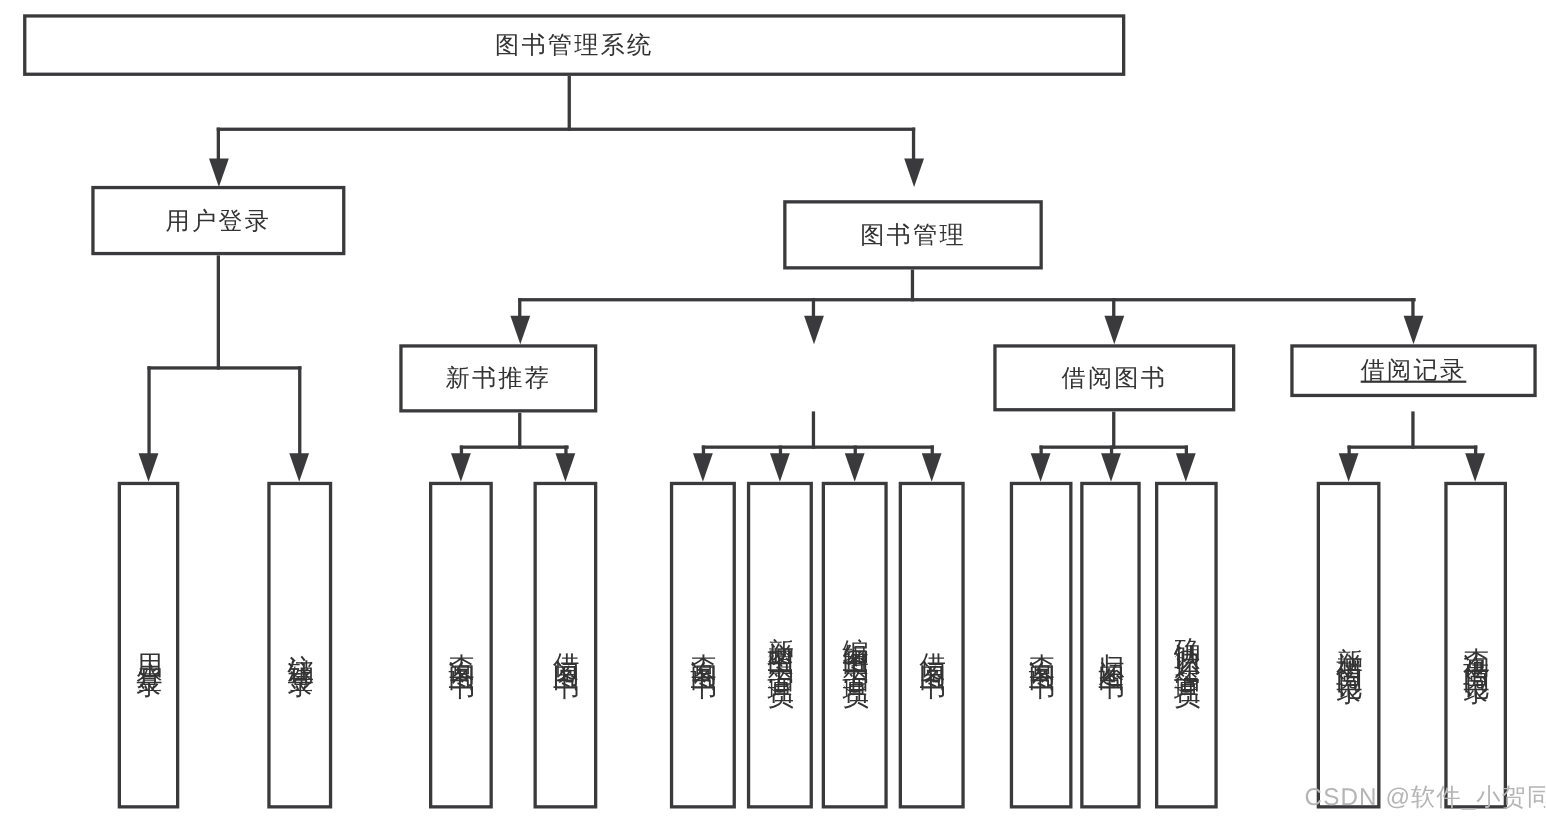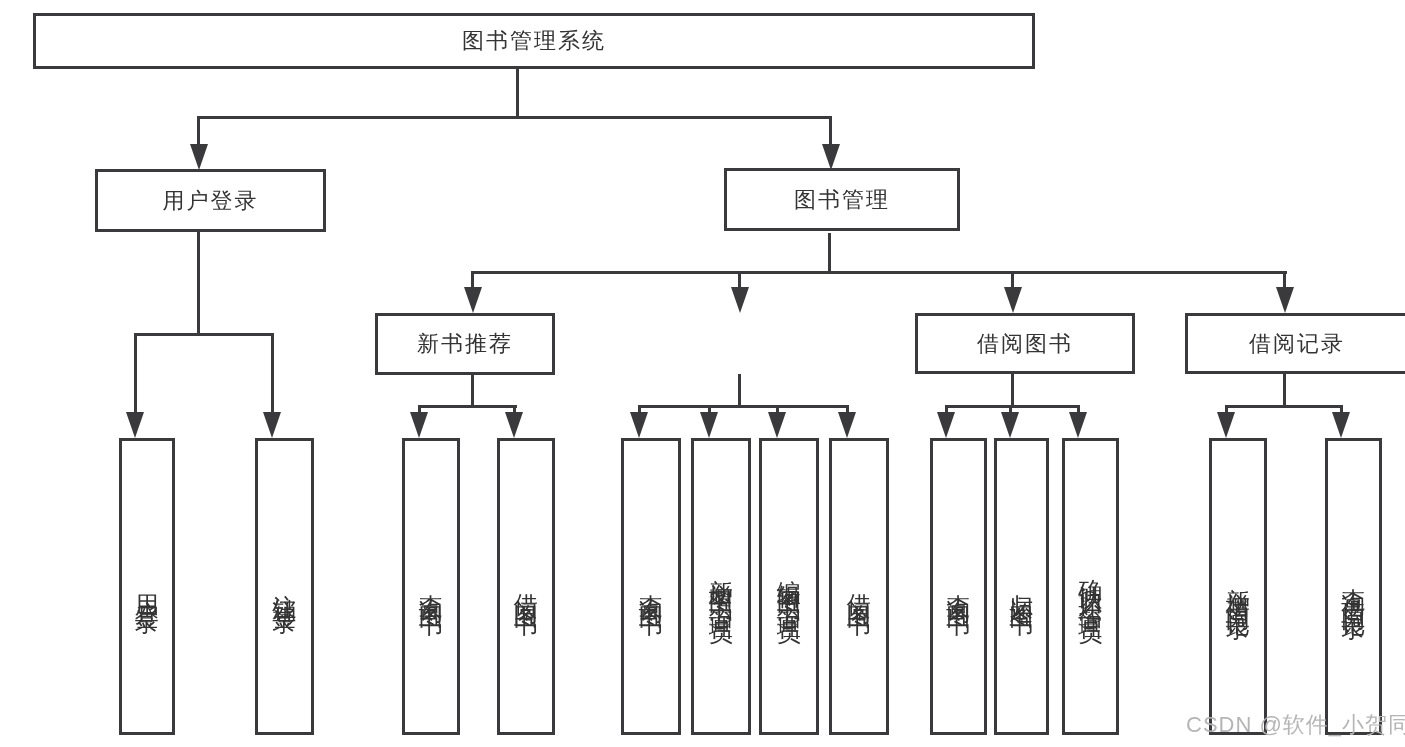--- a/index.html
+++ b/index.html
@@ -2,21 +2,21 @@
 <html><head>
 <meta charset="utf-8">
 <style>
   html,body{margin:0;padding:0;background:#ffffff;}
   #stage{
     position:relative;width:1405px;height:747px;background:#ffffff;overflow:hidden;
     font-family:"Liberation Sans","DejaVu Sans",sans-serif;color:#333333;
   }
   .box{
     position:absolute;background:#ffffff;border:3px solid #3a3a3c;box-sizing:border-box;
-    display:flex;align-items:center;justify-content:center;z-index:2;margin-left:12px;
+    display:flex;align-items:center;justify-content:center;z-index:2;
   }
   .hbox{font-size:22px;letter-spacing:2px;}
   .vbox{font-size:24px;}
   .vtext{writing-mode:vertical-rl;text-orientation:mixed;letter-spacing:6px;line-height:1.15;}
   .line{position:absolute;background:#3a3a3c;z-index:1;}
   .arrow{
     position:absolute;width:0;height:0;z-index:1;
     border-left:9px solid transparent;border-right:9px solid transparent;
     border-top:26px solid #3a3a3c;
   }
@@ -37,42 +37,42 @@
   <div class="line" style="left:516px;top:68px;width:3px;height:51px;"></div>
   <div class="line" style="left:197px;top:116px;width:635px;height:3px;"></div>
   <div class="line" style="left:197px;top:116px;width:3px;height:31px;"></div>
   <div class="arrow" style="left:190px;top:144px;"></div>
   <div class="line" style="left:829px;top:116px;width:3px;height:31px;"></div>
   <div class="arrow" style="left:822px;top:144px;"></div>
 
   <div class="box hbox" style="left:83px;top:169px;width:231px;height:63px;">
     <span>用户登录</span>
   </div>
-  <div class="box hbox" style="left:712px;top:168px;width:236px;height:63px;">
+  <div class="box hbox" style="left:712px;top:182px;width:236px;height:63px;">
     <span>图书管理</span>
   </div>
 
   <div class="line" style="left:828px;top:233px;width:3px;height:41px;"></div>
   <div class="line" style="left:471px;top:271px;width:816px;height:3px;"></div>
   <div class="line" style="left:471px;top:271px;width:3px;height:20px;"></div>
   <div class="arrow" style="left:464px;top:287px;"></div>
   <div class="line" style="left:738px;top:271px;width:3px;height:20px;"></div>
   <div class="arrow" style="left:731px;top:287px;"></div>
   <div class="line" style="left:1011px;top:271px;width:3px;height:20px;"></div>
   <div class="arrow" style="left:1004px;top:287px;"></div>
   <div class="line" style="left:1283px;top:271px;width:3px;height:20px;"></div>
   <div class="arrow" style="left:1276px;top:287px;"></div>
 
   <div class="box hbox" style="left:363px;top:313px;width:180px;height:62px;">
     <span>新书推荐</span>
   </div>
   <div class="box hbox" style="left:903px;top:313px;width:220px;height:61px;">
     <span>借阅图书</span>
   </div>
-  <div class="box hbox" style="left:1173px;top:313px;width:224px;height:61px;">
+  <div class="box hbox" style="left:1173px;top:313px;width:224px;height:48px;text-decoration:underline;">
     <span>借阅记录</span>
   </div>
 
   <div class="line" style="left:197px;top:232px;width:3px;height:104px;"></div>
   <div class="line" style="left:134px;top:333px;width:140px;height:3px;"></div>
   <div class="line" style="left:134px;top:333px;width:3px;height:81px;"></div>
   <div class="arrow" style="left:126px;top:412px;"></div>
   <div class="line" style="left:271px;top:333px;width:3px;height:81px;"></div>
   <div class="arrow" style="left:263px;top:412px;"></div>
 

